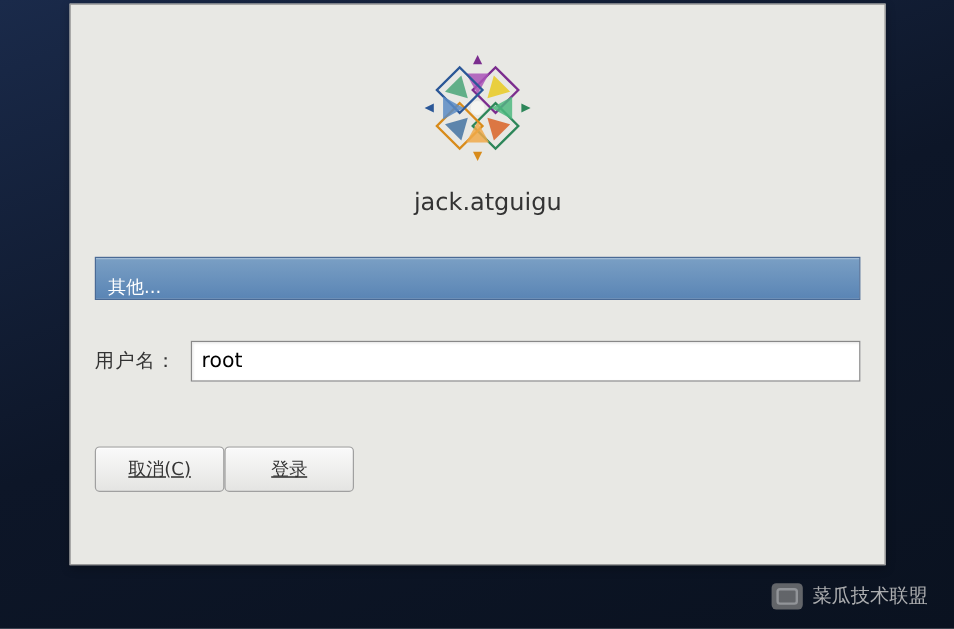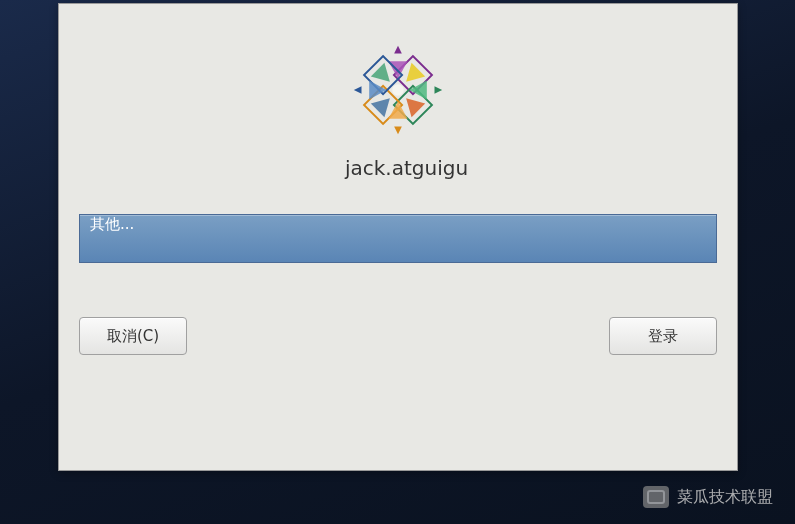--- a/index.html
+++ b/index.html
@@ -36,25 +36,25 @@
     }
     .hostname {
       text-align: center;
       font-size: 20px;
       color: #333;
       margin-top: 18px;
       padding-left: 17px;
     }
     .selected-bar {
       margin: 34px 20px 0 20px;
-      height: 49px;
+      height: 36px;
       background: linear-gradient(to bottom, #7a9fc4 0%, #5a85b5 100%);
       border: 1px solid #4a6a95;
       display: flex;
-      align-items: flex-start;
+      align-items: flex-end;
       padding: 0 10px;
       box-shadow: inset 0 1px 0 rgba(255,255,255,0.3);
     }
     .selected-bar-text {
       color: #fff;
       font-size: 15px;
     }
     .input-row {
       display: flex;
       align-items: center;
@@ -72,22 +72,23 @@
       padding: 4px 8px;
       font-size: 17px;
       border: 1px solid #888;
       background: #fff;
       font-family: inherit;
       outline: none;
       box-shadow: inset 1px 1px 2px rgba(0,0,0,0.1);
     }
     .button-row {
       display: flex;
-      justify-content: space-between;
+      justify-content: flex-start;
       margin: 54px 20px 0 20px;
+      text-decoration: underline;
     }
     .btn {
       min-width: 108px;
       height: 38px;
       background: linear-gradient(to bottom, #fafafa 0%, #e4e4e2 100%);
       border: 1px solid #a0a0a0;
       border-radius: 4px;
       font-size: 15px;
       color: #333;
       cursor: pointer;
@@ -175,20 +176,24 @@
       </g>
     </svg>
   </div>
 
   <div class="hostname">jack.atguigu</div>
 
   <div class="selected-bar">
     <span class="selected-bar-text">其他...</span>
   </div>
 
+  <div class="input-row">
+    <span class="input-label">用户名：</span>
+    <input type="text" class="username-input" value="root" style="">
+  </div>
 
   <div class="button-row">
     <button class="btn">取消(C)</button>
     <button class="btn">登录</button>
   </div>
 </div>
 
 <div class="watermark">
   <span class="watermark-icon"></span>
   <span class="watermark-text">菜瓜技术联盟</span>

